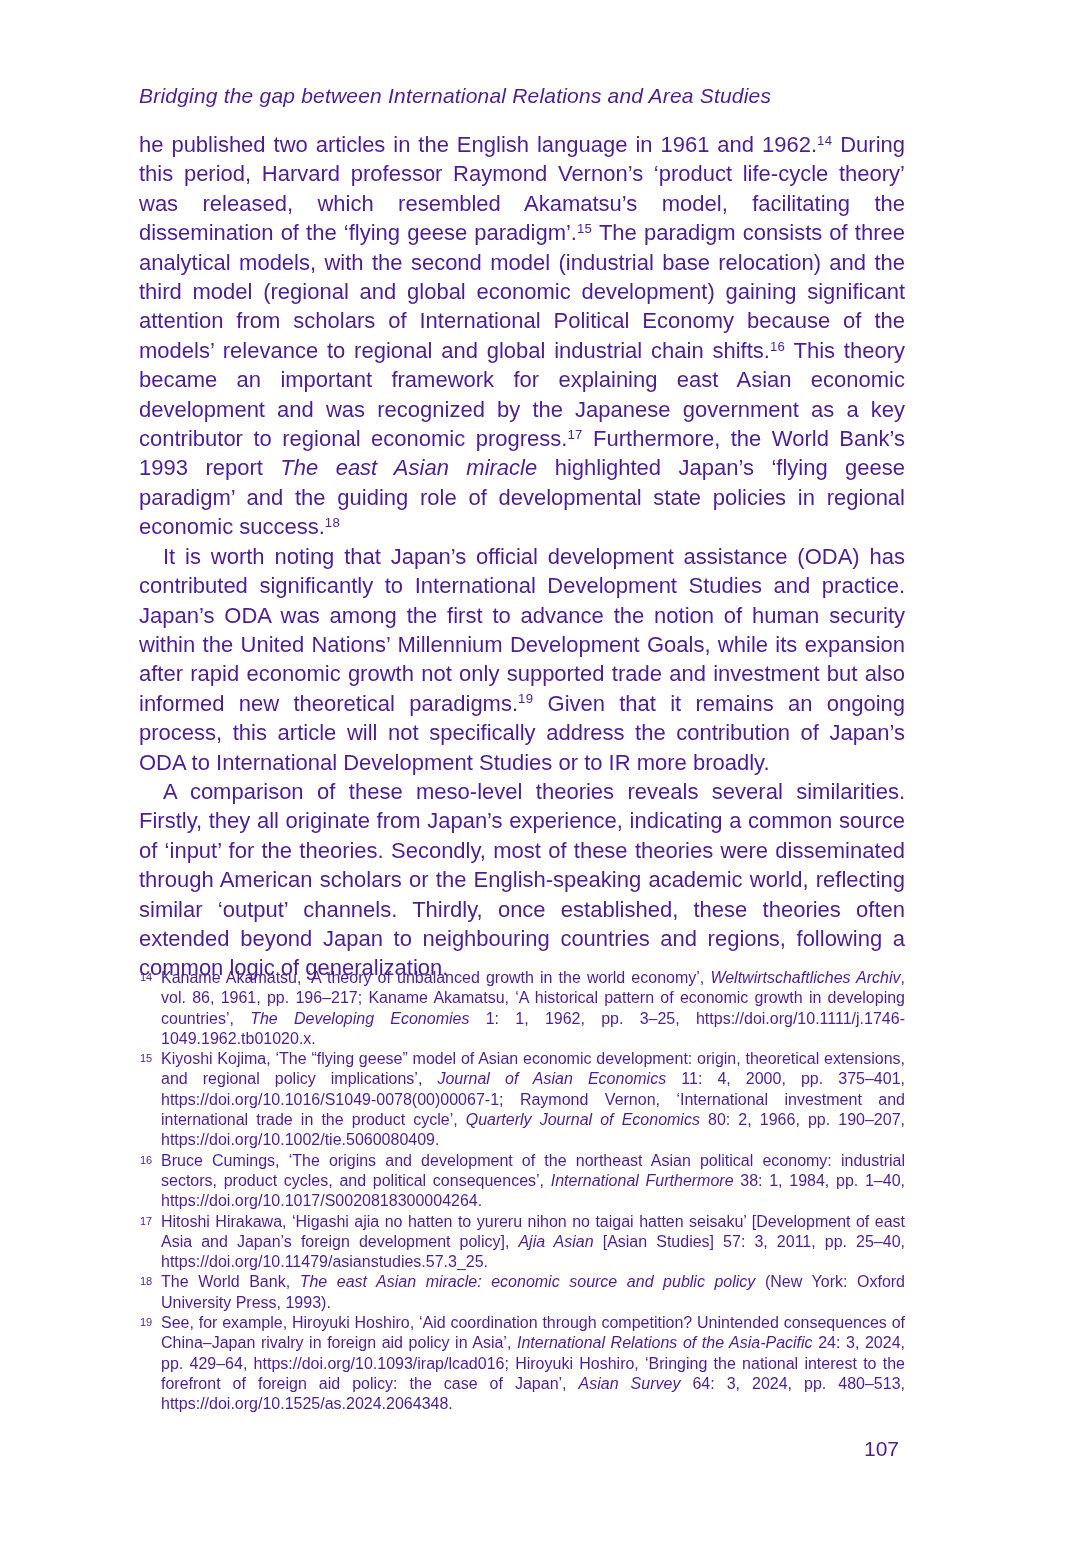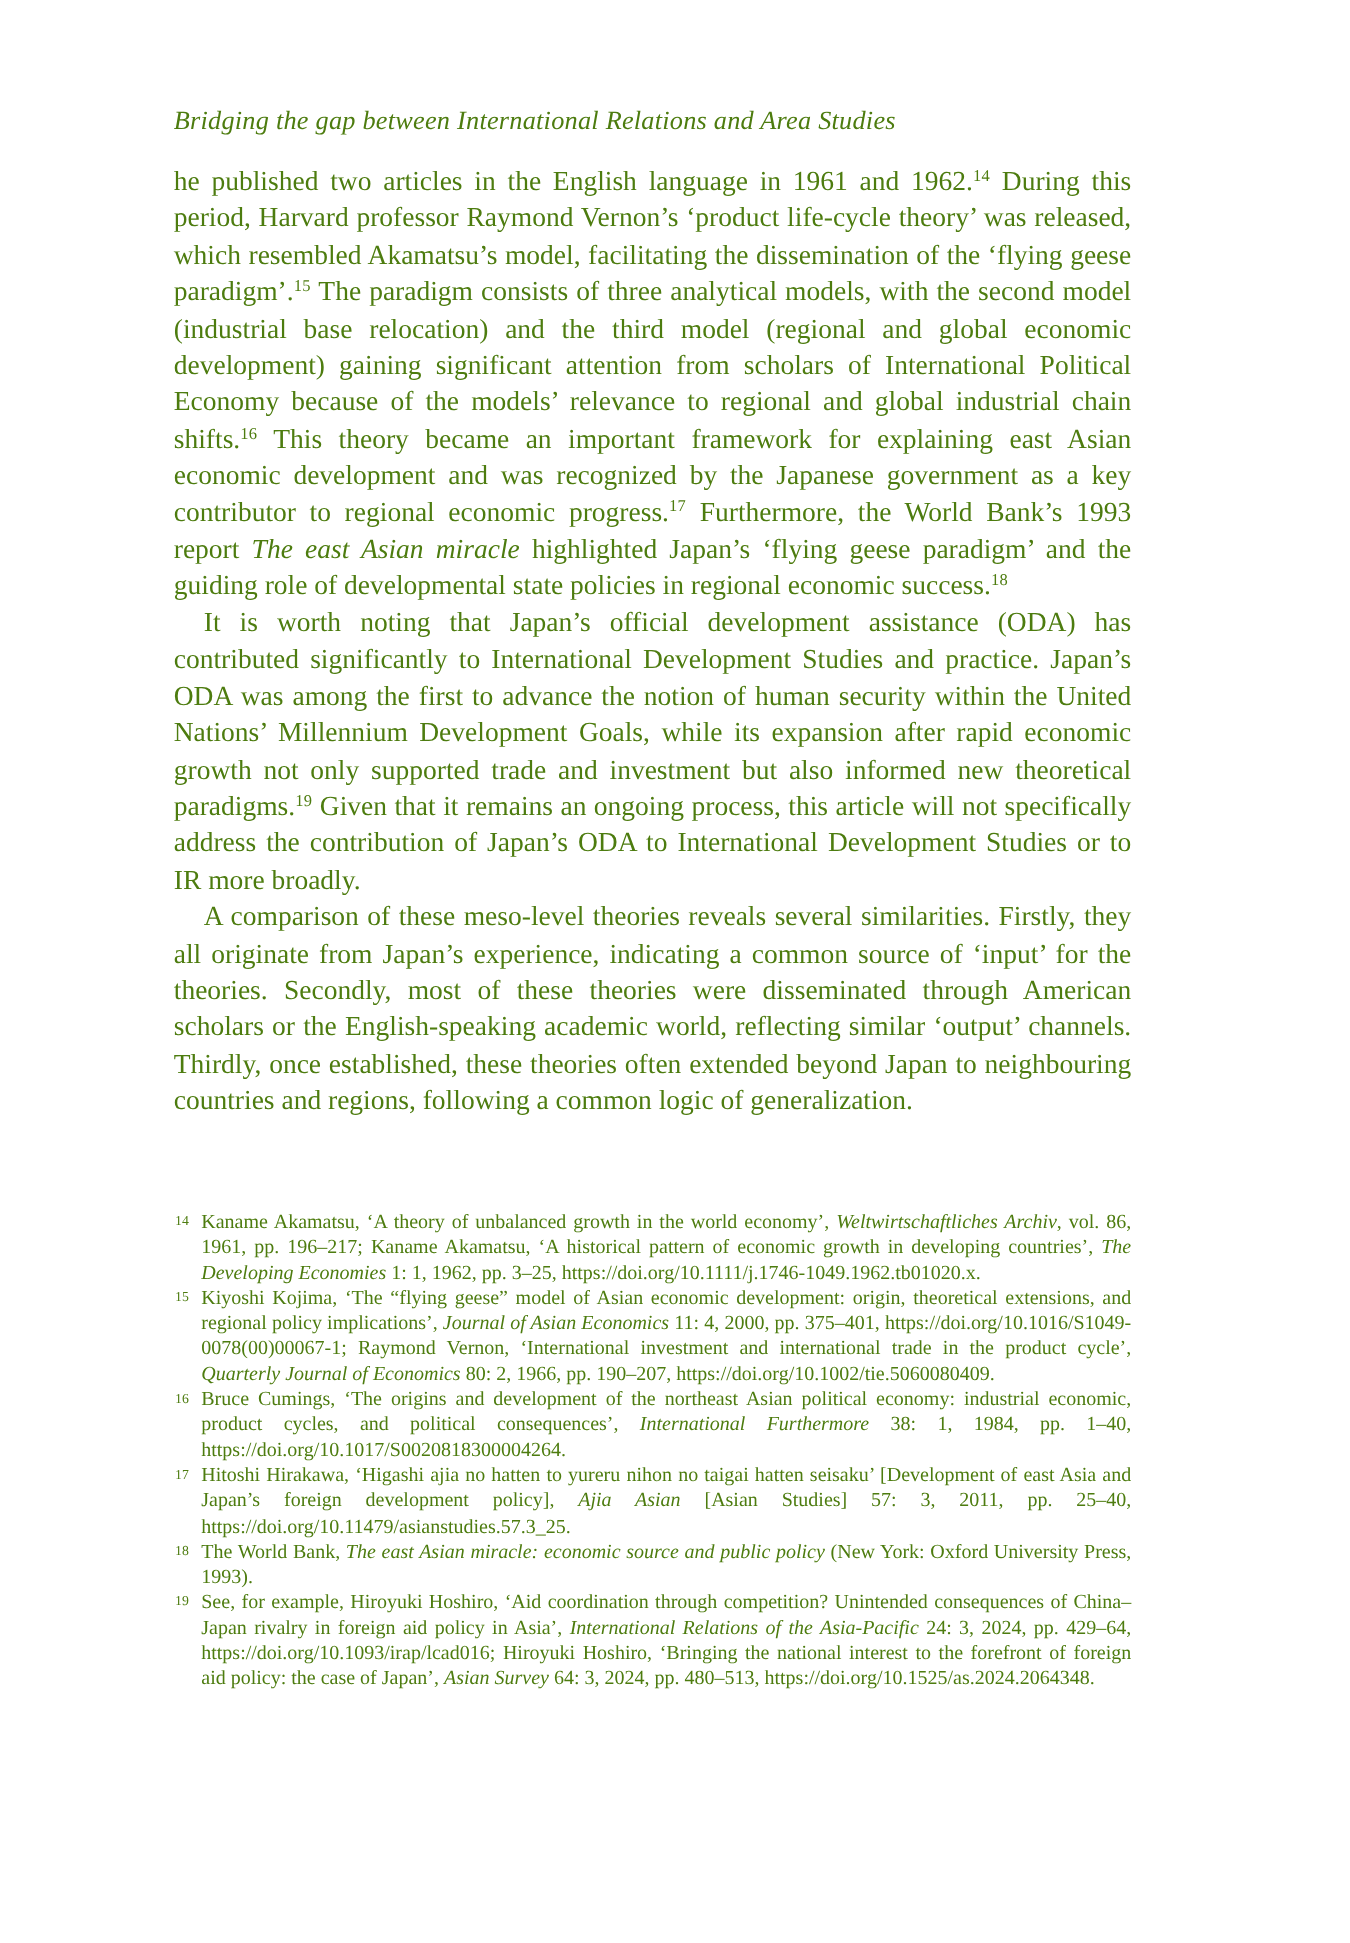--- a/index.html
+++ b/index.html
@@ -5,22 +5,22 @@
   html, body {
     margin: 0;
     padding: 0;
     background: #ffffff;
   }
   .page {
     position: relative;
     width: 1080px;
     height: 1554px;
     background: #ffffff;
-    font-family: Liberation Serif, serif;
-    color: #4d7c0f;
+    font-family: Liberation Sans, sans-serif;
+    color: #4c1d95;
     overflow: hidden;
   }
   .running-header {
     position: absolute;
     top: 84px;
     left: 139px;
     width: 766px;
     font-size: 21px;
     font-style: italic;
     letter-spacing: 0.2px;
@@ -105,34 +105,35 @@
     <div class="fn">
       <span class="fn-num">14</span>
       <span><span>Kaname Akamatsu, ‘A theory of unbalanced growth in the world economy’, </span><span class="it">Weltwirtschaftliches Archiv</span><span>, vol. 86, 1961, pp. 196–217; Kaname Akamatsu, ‘A historical pattern of economic growth in developing countries’, </span><span class="it">The Developing Economies</span><span> 1: 1, 1962, pp. 3–25, https://doi.org/10.1111/j.1746-1049.1962.tb01020.x.</span></span>
     </div>
     <div class="fn">
       <span class="fn-num">15</span>
       <span><span>Kiyoshi Kojima, ‘The “flying geese” model of Asian economic development: origin, theoretical extensions, and regional policy implications’, </span><span class="it">Journal of Asian Economics</span><span> 11: 4, 2000, pp. 375–401, https://doi.org/10.1016/S1049-0078(00)00067-1; Raymond Vernon, ‘International investment and international trade in the product cycle’, </span><span class="it">Quarterly Journal of Economics</span><span> 80: 2, 1966, pp. 190–207, https://doi.org/10.1002/tie.5060080409.</span></span>
     </div>
     <div class="fn">
       <span class="fn-num">16</span>
-      <span><span>Bruce Cumings, ‘The origins and development of the northeast Asian political economy: industrial economic, product cycles, and political consequences’, </span><span class="it">International Furthermore</span><span> 38: 1, 1984, pp. 1–40, https://doi.org/10.1017/S0020818300004264.</span></span>
+      <span><span>Bruce Cumings, ‘The origins and development of the northeast Asian political economy: industrial sectors, product cycles, and political consequences’, </span><span class="it">International Furthermore</span><span> 38: 1, 1984, pp. 1–40, https://doi.org/10.1017/S0020818300004264.</span></span>
     </div>
     <div class="fn">
       <span class="fn-num">17</span>
       <span><span>Hitoshi Hirakawa, ‘Higashi ajia no hatten to yureru nihon no taigai hatten seisaku’ [Development of east Asia and Japan’s foreign development policy], </span><span class="it">Ajia Asian</span><span> [Asian Studies] 57: 3, 2011, pp. 25–40, https://doi.org/10.11479/asianstudies.57.3_25.</span></span>
     </div>
     <div class="fn">
       <span class="fn-num">18</span>
       <span><span>The World Bank, </span><span class="it">The east Asian miracle: economic source and public policy</span><span> (New York: Oxford University Press, 1993).</span></span>
     </div>
     <div class="fn">
       <span class="fn-num">19</span>
       <span><span>See, for example, Hiroyuki Hoshiro, ‘Aid coordination through competition? Unintended consequences of China–Japan rivalry in foreign aid policy in Asia’, </span><span class="it">International Relations of the Asia-Pacific</span><span> 24: 3, 2024, pp. 429–64, https://doi.org/10.1093/irap/lcad016; Hiroyuki Hoshiro, ‘Bringing the national interest to the forefront of foreign aid policy: the case of Japan’, </span><span class="it">Asian Survey</span><span> 64: 3, 2024, pp. 480–513, https://doi.org/10.1525/as.2024.2064348.</span></span>
     </div>
   </div>
 
+  <div class="page-number">107</div>
 
   <div class="journal-footer">
     <span class="journal-name">International Affairs</span><span> 102: 1, 2025</span>
   </div>
 
 </div>
 
 </body></html>

